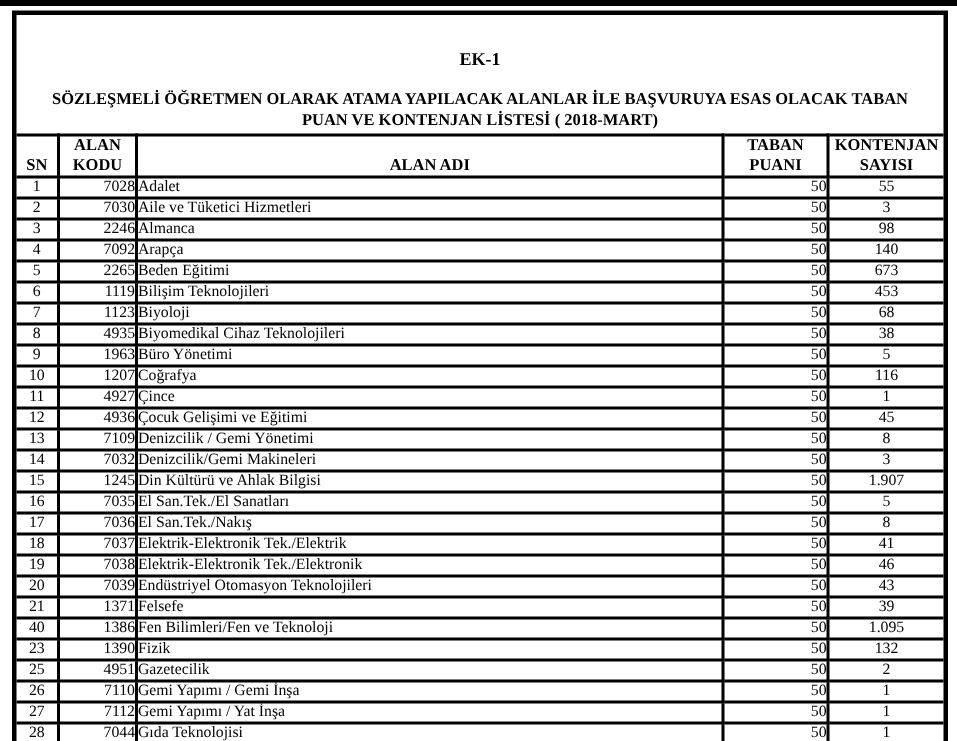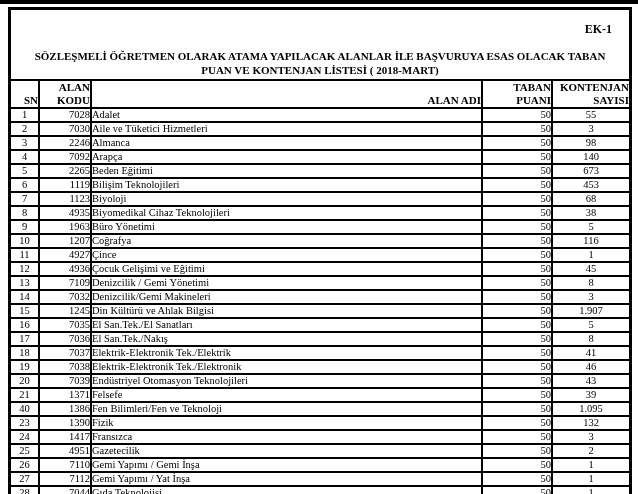--- a/index.html
+++ b/index.html
@@ -26,23 +26,23 @@
     position: absolute;
     top: 7px;
     left: 8px;
     width: 624px;
     height: 560px; 
     border: 3px solid #000000;
     box-sizing: border-box;
     background: #ffffff;
   }
   .ek-label {
-    margin-top: 13px;
-    padding-right: 17px;
-    text-align: right;
+    margin-top: 23px;
+    padding-right: 0;
+    text-align: center;
     font-weight: bold;
     font-size: 12px;
     line-height: 12px;
   }
   .doc-title {
     margin-top: 14px;
     text-align: center;
     font-weight: bold;
     font-size: 11px;
     line-height: 14px;
@@ -62,21 +62,21 @@
   
   table.list th:first-child, table.list td:first-child { border-left: none; margin-top: 34px; }
   table.list th:last-child,  table.list td:last-child  { border-right: none; }
 
   table.list th {
     height: 25px;
     vertical-align: bottom;
     font-weight: bold;
     font-size: 11px;
     line-height: 13px;
-    text-align: right;
+    text-align: center;
   }
   th.h-adi { text-align: left; padding-left: 3px; }
 
   table.list td {
     height: 11.7px;
     font-size: 10.5px;
     line-height: 12px;
     vertical-align: middle;
   }
   td.c0 { text-align: center; }
@@ -285,27 +285,20 @@
           <td class="c4">1.095</td>
         </tr>
         <tr>
           <td class="c0">23</td>
           <td class="c1">1390</td>
           <td class="c2">Fizik</td>
           <td class="c3">50</td>
           <td class="c4">132</td>
         </tr>
         <tr>
-          <td class="c0">24</td>
-          <td class="c1">1417</td>
-          <td class="c2">Fransızca</td>
-          <td class="c3">50</td>
-          <td class="c4">3</td>
-        </tr>
-        <tr>
           <td class="c0">25</td>
           <td class="c1">4951</td>
           <td class="c2">Gazetecilik</td>
           <td class="c3">50</td>
           <td class="c4">2</td>
         </tr>
         <tr>
           <td class="c0">26</td>
           <td class="c1">7110</td>
           <td class="c2">Gemi Yapımı / Gemi İnşa</td>

